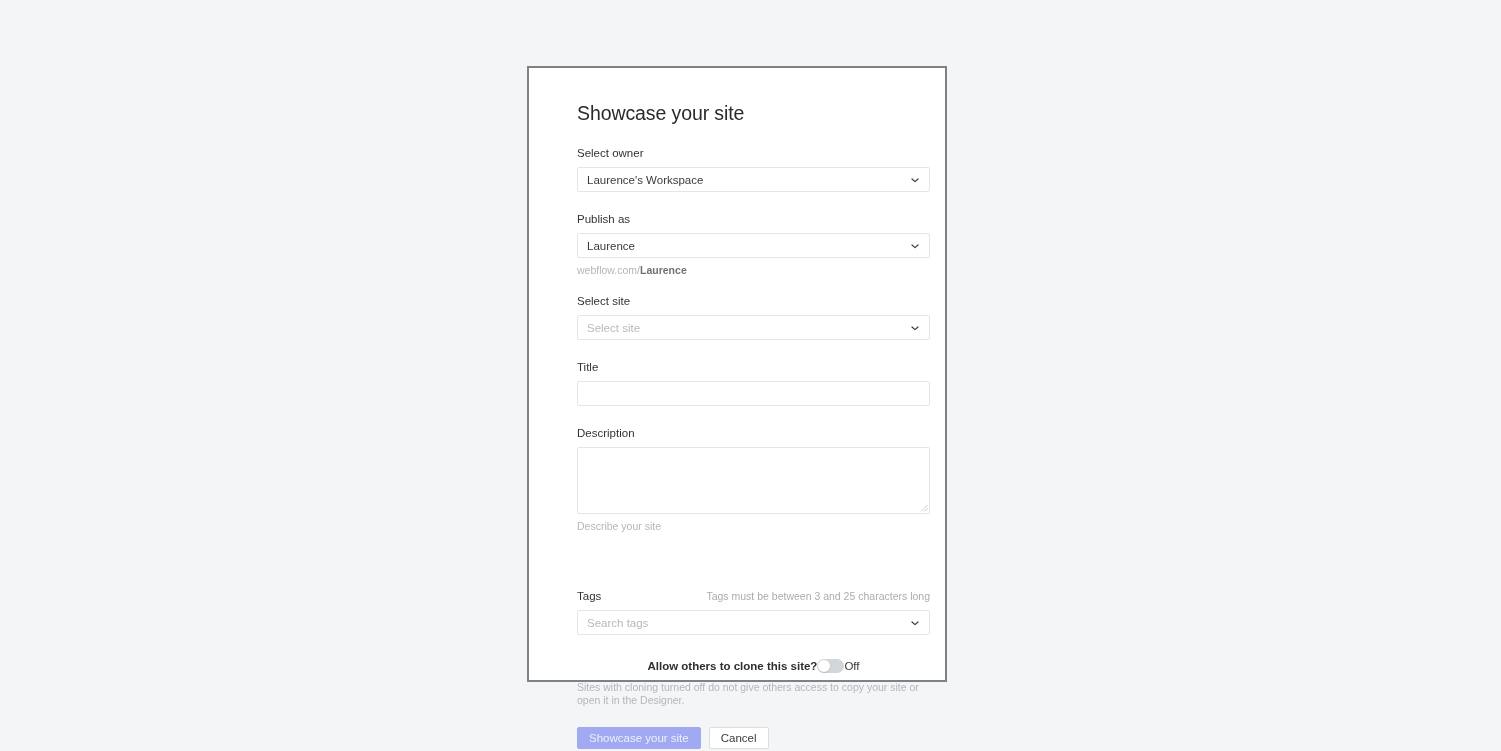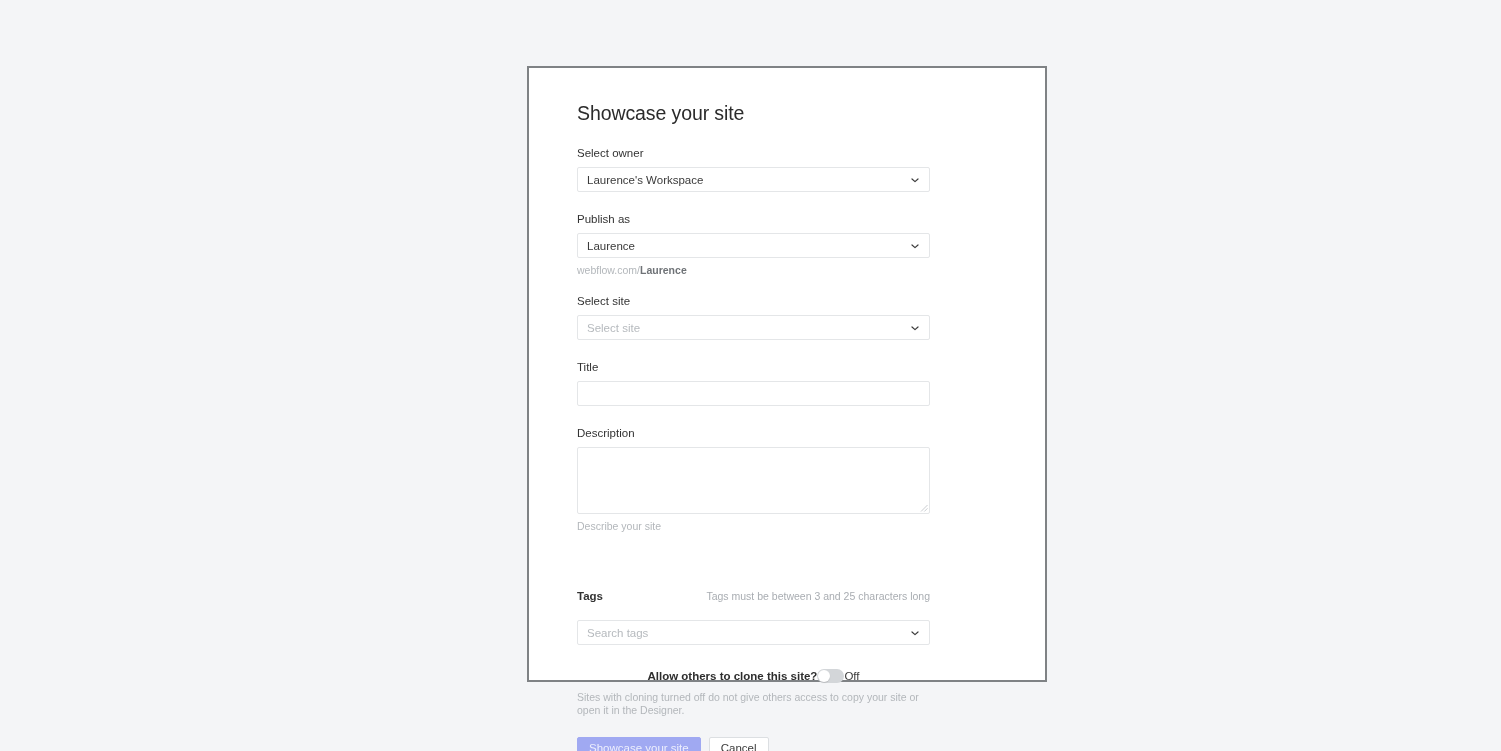--- a/index.html
+++ b/index.html
@@ -19,21 +19,21 @@
     height: 751px;
     background: #f4f5f7;
     overflow: hidden;
   }
 
   
   .card {
     position: absolute;
     left: 527px;
     top: 66px;
-    width: 520px;
+    width: 420px;
     height: 616px;
     background: #ffffff;
     border: 2px solid #7f8285;
     padding: 0;
   }
 
   .card-inner {
     position: absolute;
     left: 48px;
     top: 0;
@@ -63,21 +63,21 @@
     color: #333333;
     margin-bottom: 6px;
   }
 
   .label-row {
     display: flex;
     align-items: baseline;
     justify-content: space-between;
     margin-bottom: 6px;
   }
-  .label-row .field-label { margin-bottom: 10px; font-weight: bold; }
+  .label-row .field-label { margin-bottom: 0; }
 
   .label-hint {
     font-size: 10.5px;
     line-height: 14px;
     color: #a9adb2;
     margin-top: 36px;
   }
 
   
   .control {

